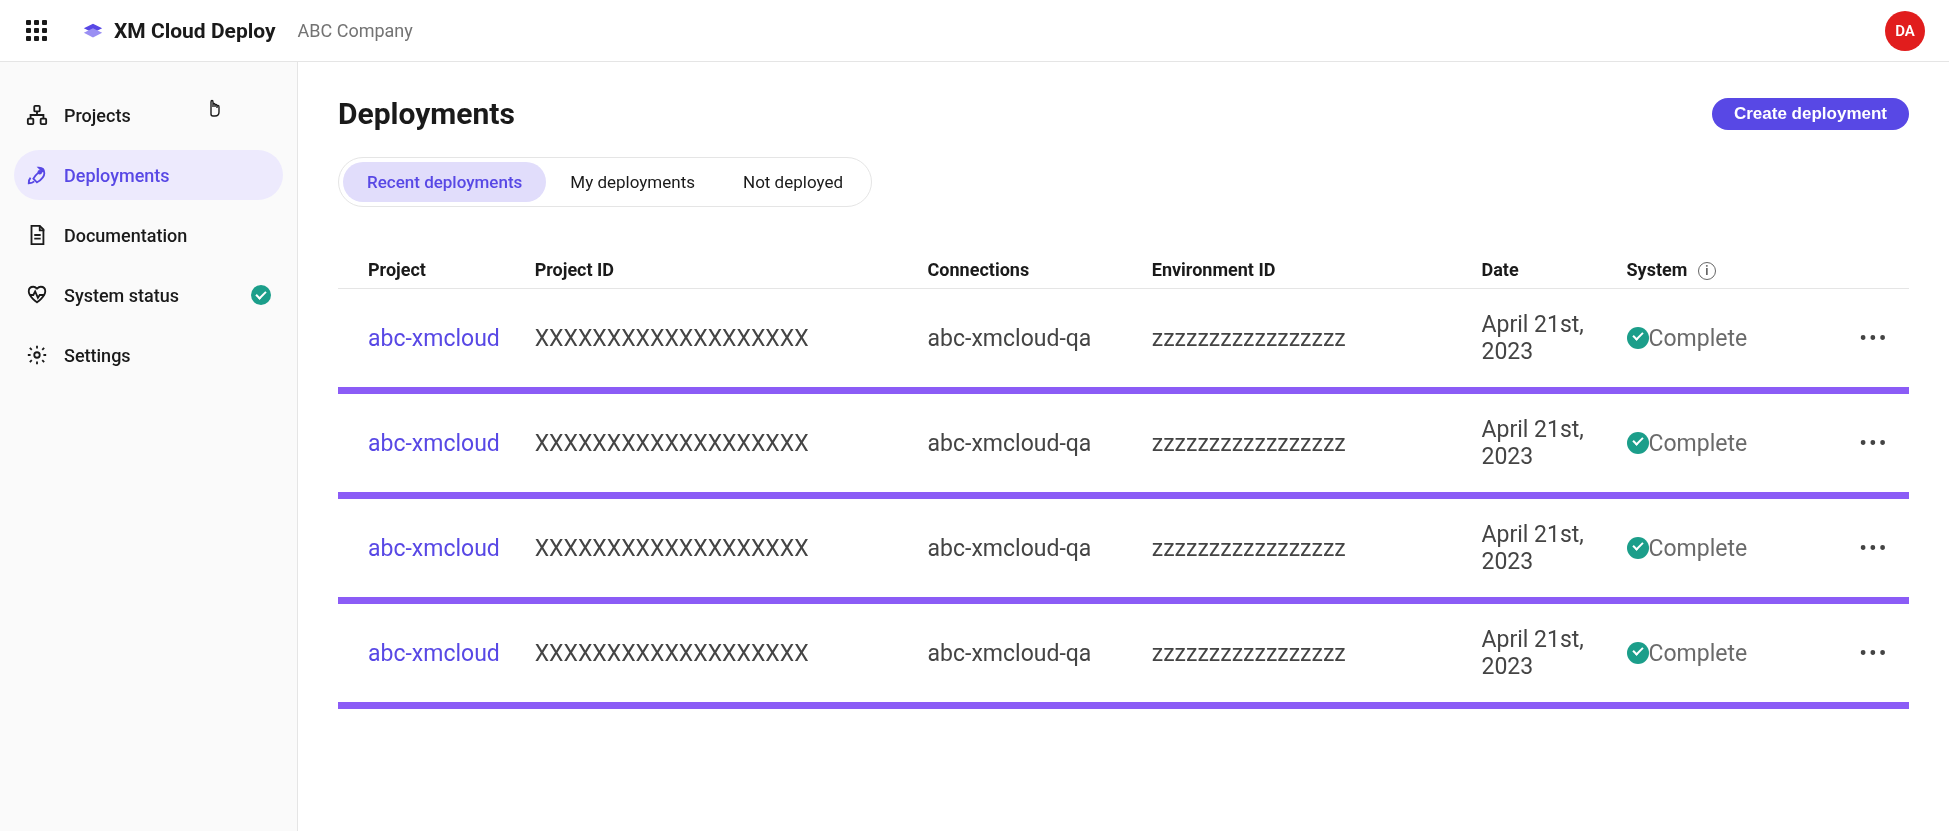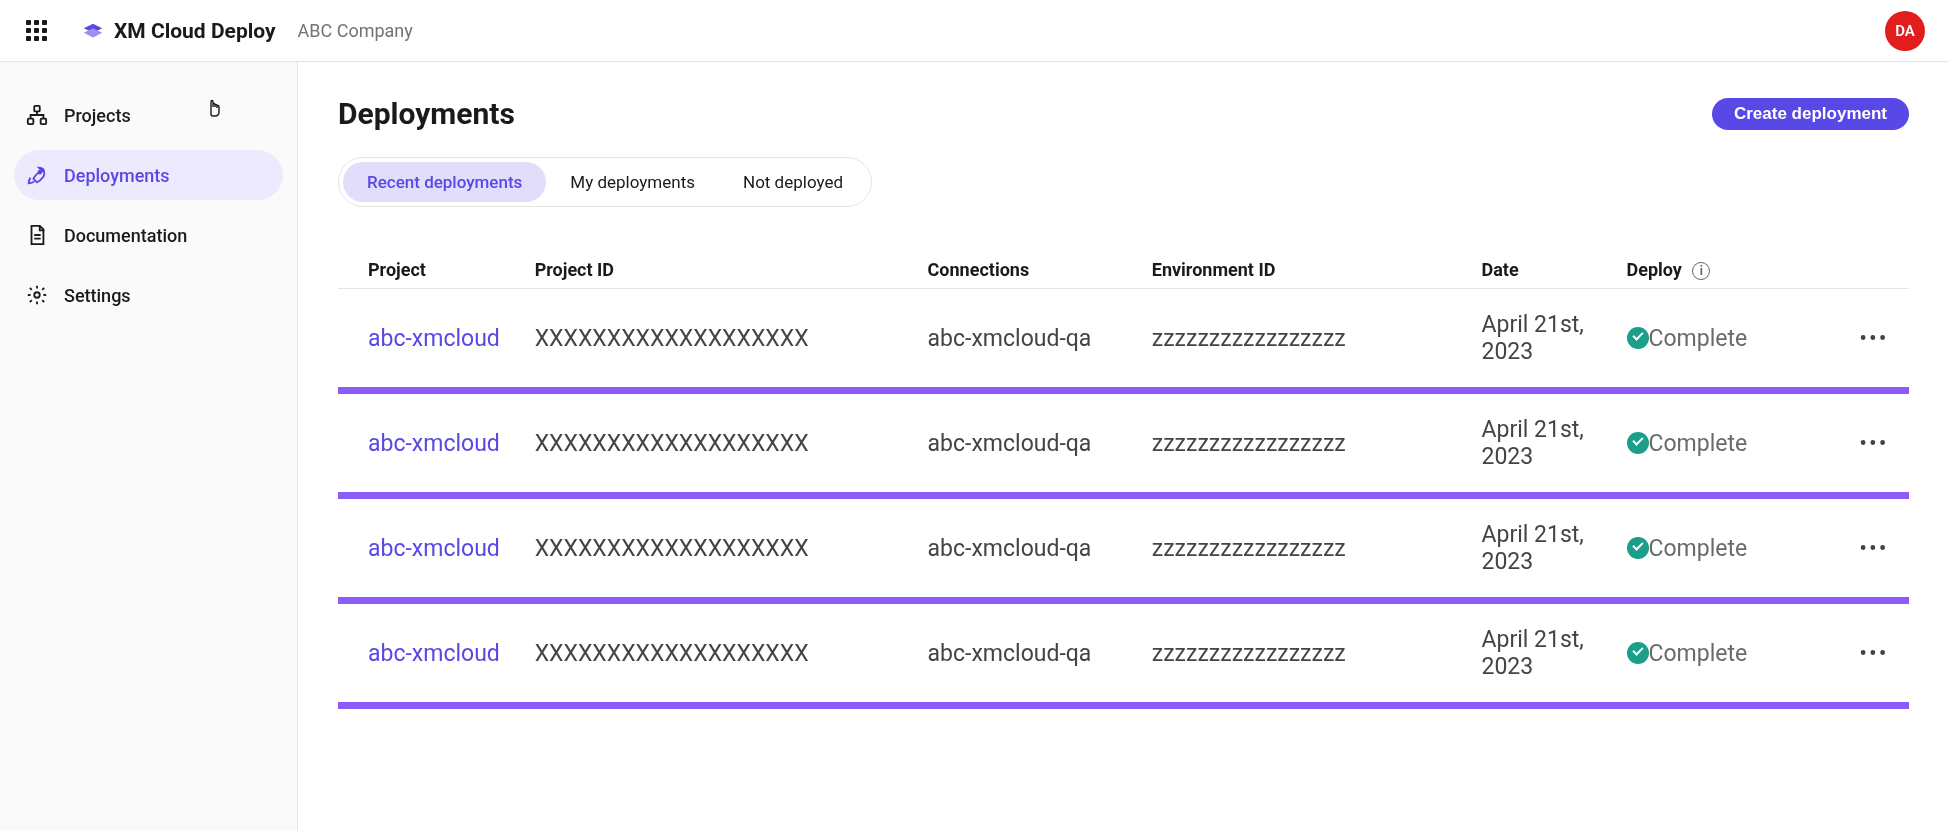--- a/index.html
+++ b/index.html
@@ -247,20 +247,30 @@
     <div class="sidebar-item">
       <span class="sb-icon">
         <svg viewBox="0 0 24 24" width="22" height="22" fill="none" stroke="#1a1a1a" stroke-width="2">
             <path d="M6 2h9l4 4v16H6z"></path>
             <path d="M15 2v5h5M9 12h7M9 16h7"></path>
           </svg>
       </span>
       <span>Documentation</span>
     </div>
 
+    <div class="sidebar-item">
+      <span class="sb-icon">
+        <svg viewBox="0 0 24 24" width="22" height="22" fill="none" stroke="#1a1a1a" stroke-width="2">
+            <path d="M21 8c0-3-2-5-5-5-2 0-3 1-4 2-1-1-2-2-4-2-3 0-5 2-5 5 0 6 9 12 9 12s9-6 9-12z"></path>
+            <path d="M4 12h4l2-4 3 7 2-3h5"></path>
+          </svg>
+      </span>
+      <span>System status</span>
+      <span class="status-dot"></span>
+    </div>
 
     <div class="sidebar-item">
       <span class="sb-icon">
         <svg viewBox="0 0 24 24" width="22" height="22" fill="none" stroke="#1a1a1a" stroke-width="2">
             <circle cx="12" cy="12" r="3"></circle>
             <path d="M12 2v3M12 19v3M4.2 4.2l2.1 2.1M17.7 17.7l2.1 2.1M2 12h3M19 12h3M4.2 19.8l2.1-2.1M17.7 6.3l2.1-2.1"></path>
           </svg>
       </span>
       <span>Settings</span>
     </div>
@@ -281,21 +291,21 @@
 
     <table class="table">
       <thead>
         <tr>
           <th class="col-project">Project</th>
           <th class="col-projectid">Project ID</th>
           <th class="col-env">Connections</th>
           <th class="col-envid">Environment ID</th>
           <th class="col-date">Date</th>
           <th class="col-status">
-            <span>Deploy</span>
+            <span>System</span>
             <span class="info-icon">i</span>
           </th>
           <th class="col-menu"></th>
         </tr>
       </thead>
       <tbody id="rows">
           <tr>
             <td class="proj"><a href="#">abc-xmcloud</a></td>
             <td>XXXXXXXXXXXXXXXXXXX</td>
             <td>abc-xmcloud-qa</td>

